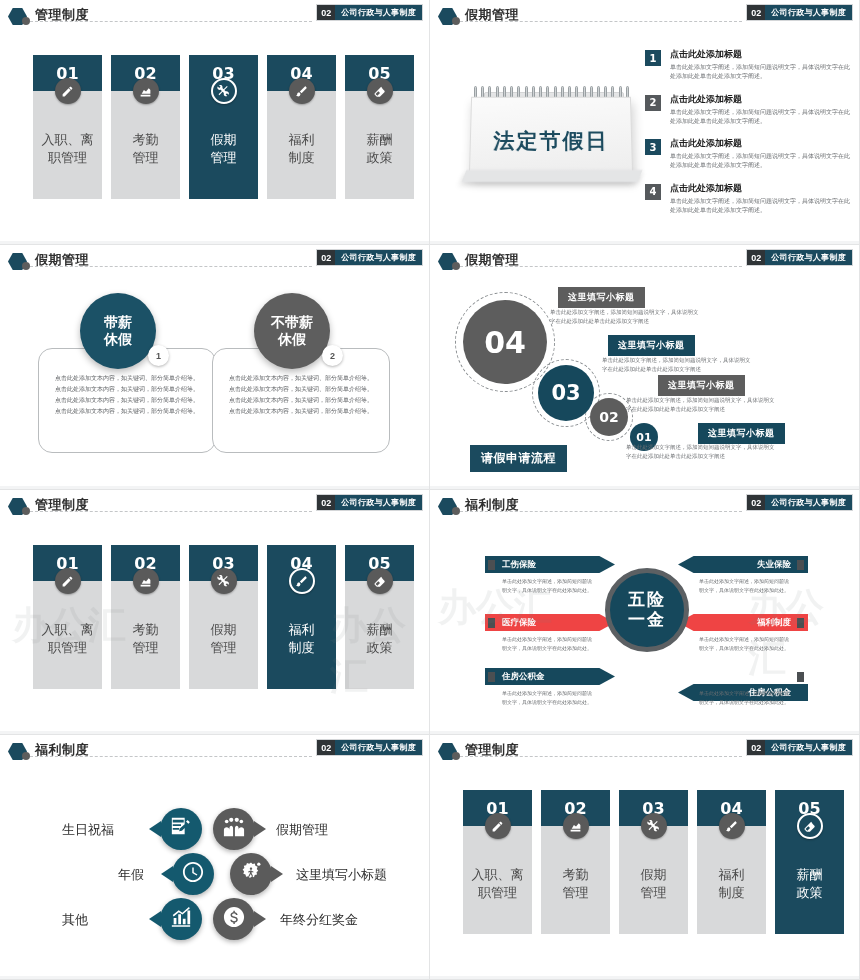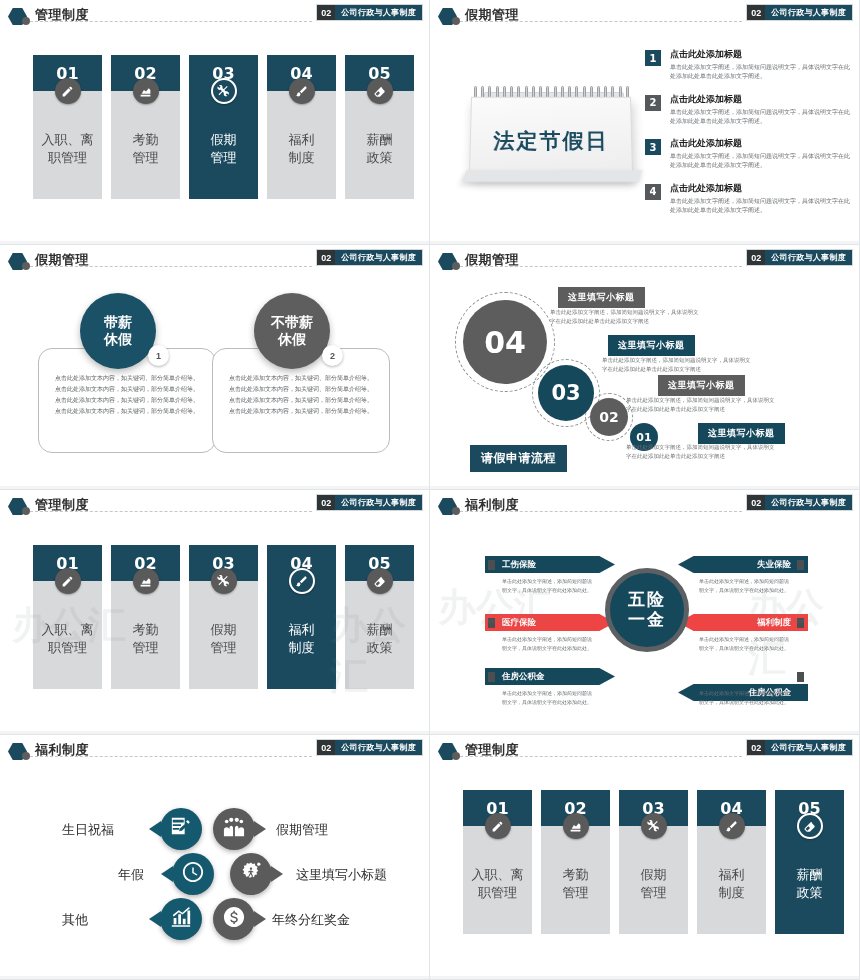--- a/index.html
+++ b/index.html
@@ -539,21 +539,21 @@
               <circle cx="20.5" cy="3.5" r="1.8"></circle>
             </svg></span>
         </div>
       <div class="plab" style="left:296px;top:131px;">这里填写小标题</div>
         <div class="pin gray" style="left:213px;top:163px;">
         <span class="beak"></span>
         <span><svg viewBox="0 0 24 24">
               <path d="M12 1C5.9 1 1 5.9 1 12s4.9 11 11 11 11-4.9 11-11S18.1 1 12 1zm.9 17v1.6h-1.6V18c-1.9-.2-3.3-1.3-3.4-3.1h1.8c.1.9.9 1.6 2.4 1.6 1.6 0 2.3-.7 2.3-1.6 0-.8-.5-1.3-2.3-1.7-2.6-.6-3.9-1.5-3.9-3.3 0-1.6 1.2-2.7 3.1-3V5.2h1.6v1.7c1.9.3 2.9 1.5 3 3h-1.8c-.1-1-.7-1.6-2.1-1.6-1.4 0-2.1.6-2.1 1.5 0 .8.5 1.2 2.4 1.7 2.5.6 3.8 1.5 3.8 3.4 0 1.6-1.2 2.8-3.2 3.1z"></path>
             </svg></span>
         </div>
-      <div class="plab" style="left:272px;top:176px;">年终分红奖金</div>
+      <div class="plab" style="left:280px;top:176px;">年终分红奖金</div>
       </div>
     </div>
     <div class="slide">
       <div class="hdr">
     <div class="hex"></div>
     <div class="hexdot"></div>
     <div class="hdr-title">管理制度</div>
     <div class="hdr-line"></div>
     <div class="badge">
       <span class="badge-num">02</span>

